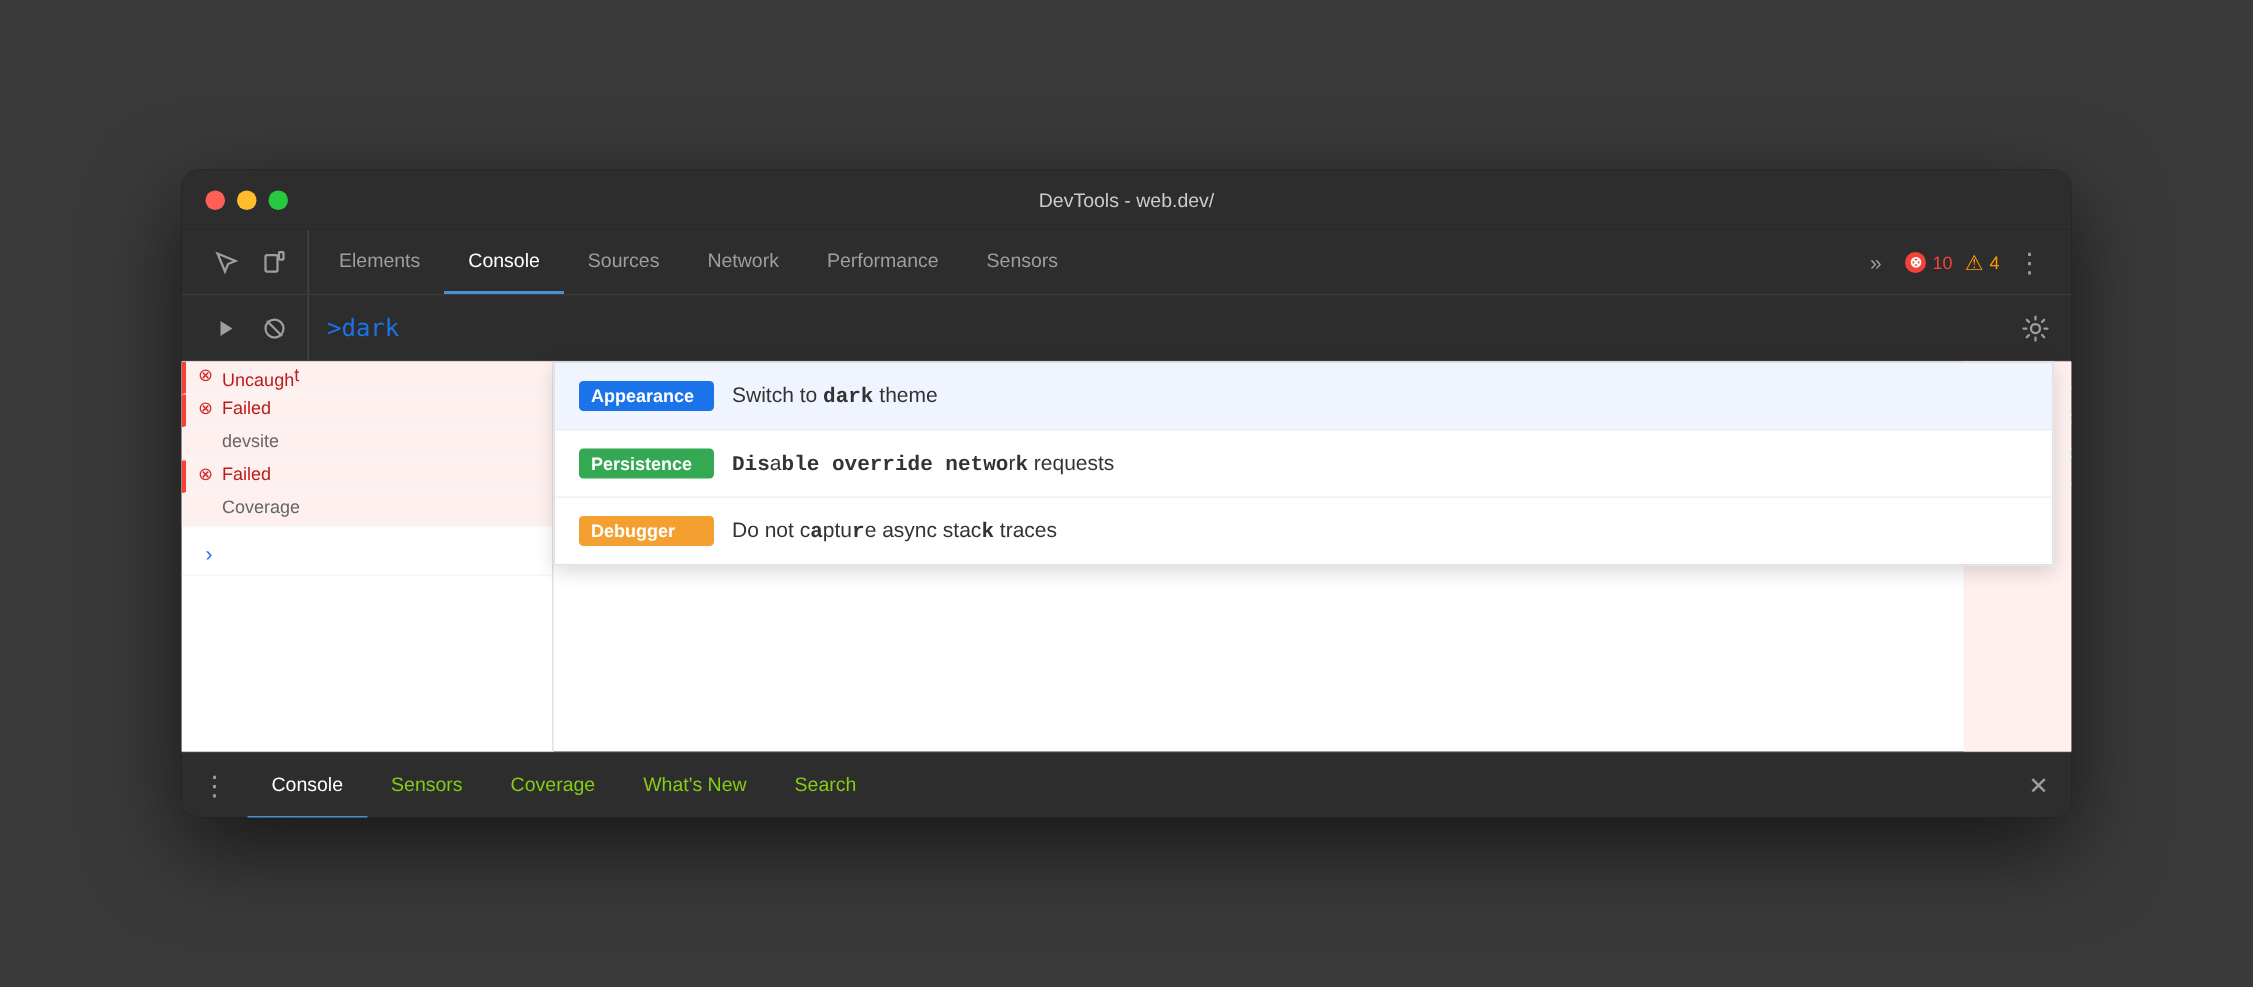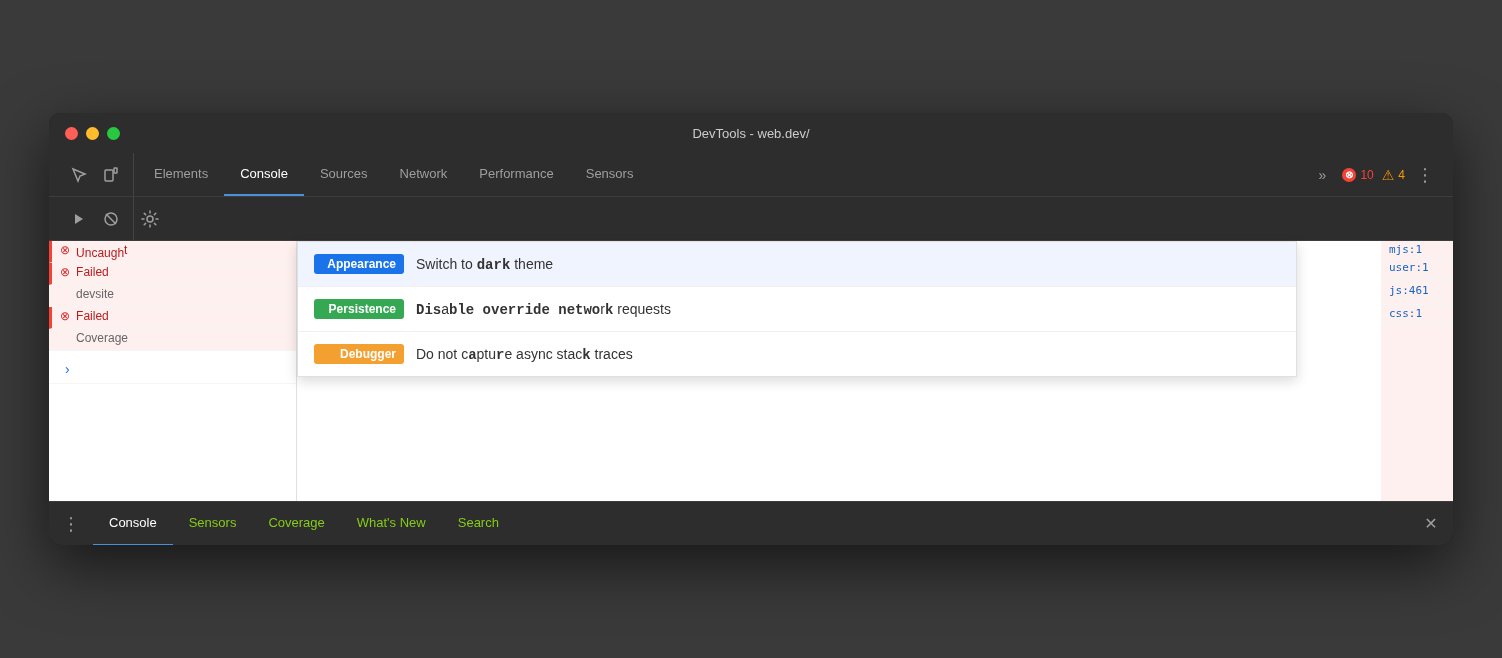--- a/index.html
+++ b/index.html
@@ -6,21 +6,21 @@
     body {
       background: #3a3a3a;
       display: flex;
       align-items: center;
       justify-content: center;
       min-height: 100vh;
       font-family: -apple-system, BlinkMacSystemFont, 'Helvetica Neue', Arial, sans-serif;
     }
 
     .window {
-      width: 1404px;
+      width: 1260px;
       border-radius: 12px;
       overflow: hidden;
       box-shadow: 0 20px 60px rgba(0,0,0,0.6);
       background: #1e1e1e;
     }
 
     
     .title-bar {
       background: #2d2d2d;
       height: 40px;
@@ -226,21 +226,21 @@
     .dropdown-item:first-child { background: #f0f4ff; }
 
     .tag {
       padding: 3px 8px;
       border-radius: 3px;
       font-size: 12px;
       font-weight: 600;
       color: white;
       white-space: nowrap;
       min-width: 90px;
-      text-align: right;
+      text-align: left;
     }
     .tag-blue { background: #1a73e8; }
     .tag-green { background: #34a853; }
     .tag-orange { background: #f4a030; }
 
     .dropdown-text {
       font-size: 14px;
       color: #333333;
     }
     .dropdown-text b {
@@ -386,20 +386,23 @@
         <svg width="14" height="14" viewBox="0 0 14 14" fill="#9e9e9e">
           <polygon points="3,2 11,7 3,12"></polygon>
         </svg>
       </div>
       <div class="icon-btn">
         <svg width="16" height="16" viewBox="0 0 16 16" fill="none">
           <circle cx="8" cy="8" r="6" stroke="#9e9e9e" stroke-width="1.5"></circle>
           <line x1="3" y1="3" x2="13" y2="13" stroke="#9e9e9e" stroke-width="1.5"></line>
         </svg>
       </div>
+    </div>
+    <div class="cmd-area">
+      <input class="cmd-input" type="text" value="&gt;dark" style="">
     </div>
     <div class="settings-btn">
       <svg width="18" height="18" viewBox="0 0 18 18" fill="none">
         <circle cx="9" cy="9" r="3" stroke="#9e9e9e" stroke-width="1.5"></circle>
         <path d="M9 1v2M9 15v2M1 9h2M15 9h2M3.2 3.2l1.4 1.4M13.4 13.4l1.4 1.4M3.2 14.8l1.4-1.4M13.4 4.6l1.4-1.4" stroke="#9e9e9e" stroke-width="1.5" stroke-linecap="round"></path>
       </svg>
     </div>
   </div>
 
   <div class="main-content">

